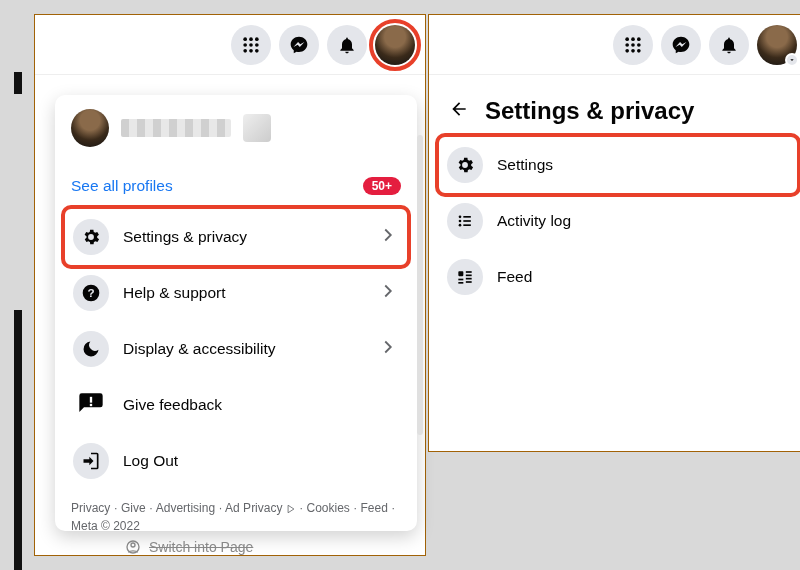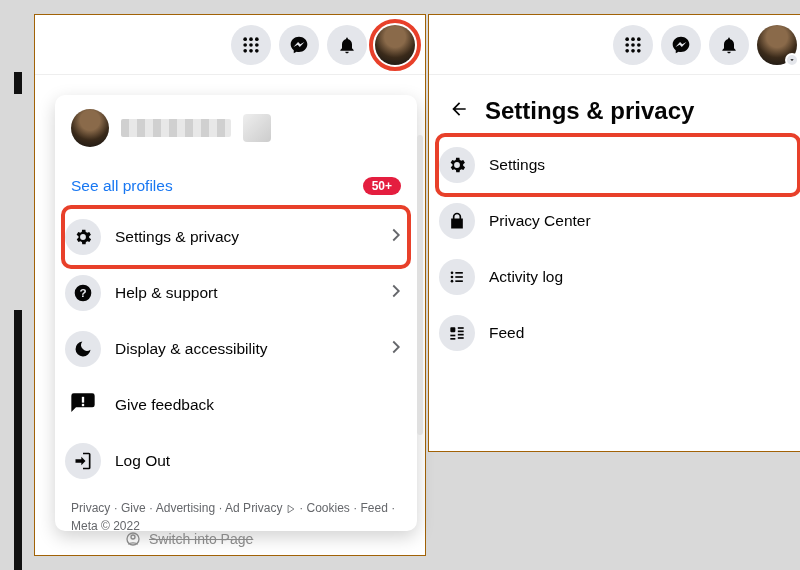--- a/index.html
+++ b/index.html
@@ -93,21 +93,21 @@
   }
   .see-all a { color: #1877f2; font-size: 15.5px; text-decoration: none; font-weight: 500; cursor:pointer; }
   .count-badge {
     background: #e41e3f; color:#fff; font-weight:700;
     border-radius: 20px; padding: 2px 9px; font-size: 12px;
   }
 
   .menu { padding: 0 10px; }
   .menu-item {
     display:flex; align-items:center; gap:14px;
-    padding: 10px 0;
+    padding: 10px 8px;
     cursor: pointer;
     border-radius: 8px;
   }
   .menu-item .icon-circ {
     width: 36px; height: 36px; border-radius: 50%;
     background: #e4e6eb;
     display:flex; align-items:center; justify-content:center;
   }
   .menu-item .icon-circ svg { width: 20px; height: 20px; }
   .menu-item .label { flex:1; font-size: 15.5px; color:#050505; font-weight:500; }
@@ -141,21 +141,21 @@
   .ds2 { top: 310px; height: 260px; }
 
   .page-title-row {
     display:flex; align-items:center; gap:16px;
     padding: 22px 16px 12px 20px;
   }
   .page-title-row svg { width: 20px; height: 20px; }
   .page-title { font-size: 24px; font-weight: 800; color:#050505; }
 
   .switch-row {
-    position:absolute; left: 90px; bottom: 8px;
+    position:absolute; left: 90px; bottom: 0px;
     color:#888; font-size:14px; display:flex; gap:8px; align-items:center;
   }
 </style>
 </head>
 <body>
 
 <div class="dark-strip ds1"></div>
 <div class="dark-strip ds2"></div>
 
 <div class="panel panel-left">
@@ -334,28 +334,20 @@
     <div class="menu-item highlight">
       <div class="icon-circ">
         <svg viewBox="0 0 24 24">
             <path fill="#050505" d="M19.4 13a7.8 7.8 0 000-2l2.1-1.6-2-3.5-2.5 1a7.6 7.6 0 00-1.7-1l-.4-2.6h-4l-.4 2.6a7.6 7.6 0 00-1.7 1l-2.5-1-2 3.5L6.6 11a7.8 7.8 0 000 2l-2.1 1.6 2 3.5 2.5-1c.5.4 1.1.8 1.7 1l.4 2.6h4l.4-2.6c.6-.2 1.2-.6 1.7-1l2.5 1 2-3.5L19.4 13zM12 15.5A3.5 3.5 0 1115.5 12 3.5 3.5 0 0112 15.5z"></path>
           </svg>
       </div>
       <span class="label">Settings</span>
     </div>
 
 
-    <div class="menu-item">
-      <div class="icon-circ">
-        <svg viewBox="0 0 24 24">
-            <path fill="#050505" d="M17 9V7a5 5 0 00-10 0v2H5v12h14V9h-2zM9 7a3 3 0 016 0v2H9V7z"></path>
-          </svg>
-      </div>
-      <span class="label">Privacy Center</span>
-    </div>
 
     <div class="menu-item">
       <div class="icon-circ">
         <svg viewBox="0 0 24 24">
             <g fill="#050505">
               <circle cx="6" cy="7" r="1.6"></circle>
               <circle cx="6" cy="12" r="1.6"></circle>
               <circle cx="6" cy="17" r="1.6"></circle>
               <rect x="10" y="6" width="9" height="2"></rect>
               <rect x="10" y="11" width="9" height="2"></rect>

